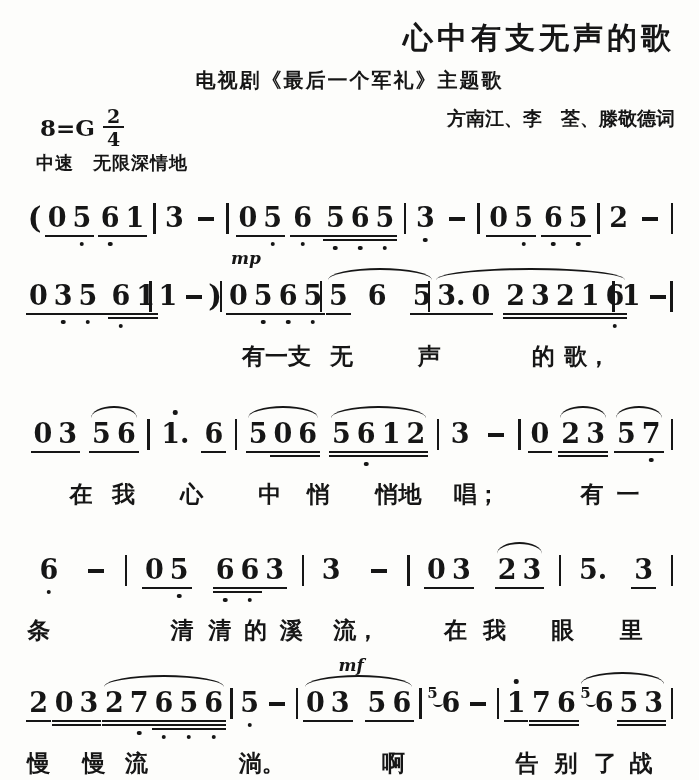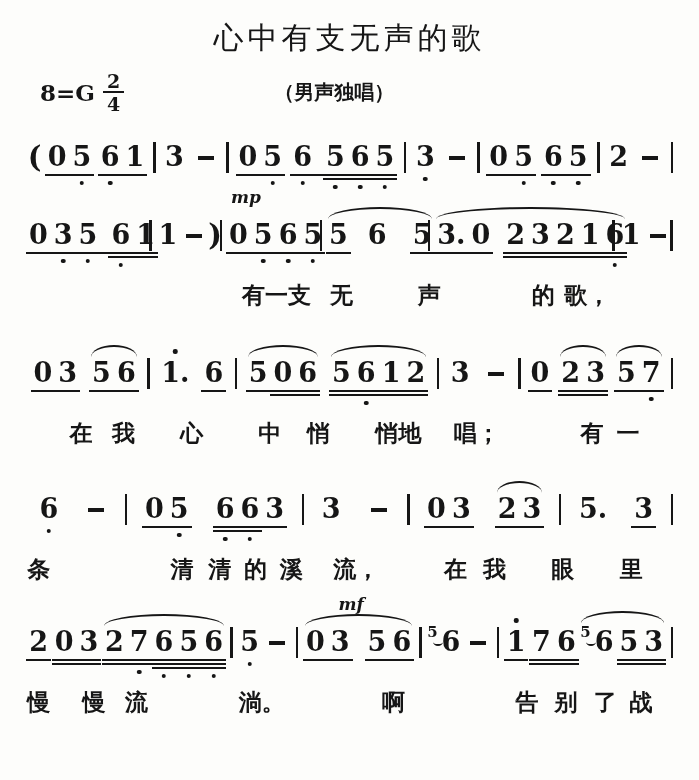--- a/index.html
+++ b/index.html
@@ -3,21 +3,21 @@
 <meta charset="utf-8">
 <style>
   html,body{margin:0;padding:0;background:#e8e8e8;}
   .sheet{
     width:699px;height:780px;position:relative;overflow:hidden;
     background:#fdfdfb;color:#161616;box-sizing:border-box;
     padding:10px 24px 0 24px;margin:0 auto;
     font-family:"Liberation Serif","DejaVu Serif",serif;
   }
   
-  .title{text-align:center;font-size:30px;font-weight:400;letter-spacing:4px;margin-top:8px;}
+  .title{text-align:right;font-size:30px;font-weight:700;letter-spacing:4px;margin-top:8px;}
   .subtitle{text-align:center;font-size:20px;font-weight:700;letter-spacing:2px;margin-top:8px;}
   .meta{display:flex;align-items:flex-start;margin-top:12px;}
   .keysig{display:flex;align-items:center;gap:8px;margin-left:16px;
           font:700 23px "DejaVu Serif",serif;}
   .ts{display:inline-flex;flex-direction:column;align-items:center;font-size:19px;line-height:20px;font-weight:700;}
   .ts .num{border-bottom:2px solid #161616;padding:0 4px 0;}
   .ts .den{padding:1px 4px 0;}
   .voice{font-size:20px;font-weight:700;margin-left:150px;margin-top:8px;white-space:nowrap;}
   .credits{margin-left:auto;font-size:19px;font-weight:700;line-height:25px;white-space:nowrap;}
   .tempo{font-size:18px;font-weight:700;margin:2px 0 0 12px;letter-spacing:1px;}
@@ -55,34 +55,36 @@
              font-family:"Liberation Sans","DejaVu Sans",sans-serif;}
   .wm-cn{color:#a09a92;}
   .wm-en{color:#d05a22;margin-left:4px;}
 </style>
 </head>
 <body>
 
 <div class="sheet">
 
   <div class="title">心中有支无声的歌</div>
+  <div class="subtitle">电视剧《最后一个军礼》主题歌</div>
 
   <div class="meta">
     <div class="keysig">
       <span>8=G</span>
       <span class="ts">
         <span class="num">2</span>
         <span class="den">4</span>
       </span>
     </div>
-    <div class="voice">（男声独唱）</div>
     <div class="credits">
+      <div>方南江、李　荃、滕敬德词</div>
     </div>
   </div>
 
+  <div class="tempo">中速　无限深情地</div>
 
   <div id="music">
       <div class="system">
         <div class="music-line">
           <div class="measure">
             <span class="paren">(</span>
             <span class="cluster">
               <span class="note">
                 <span class="ntxt">0</span>
                 <i class="ul ul1"></i>

